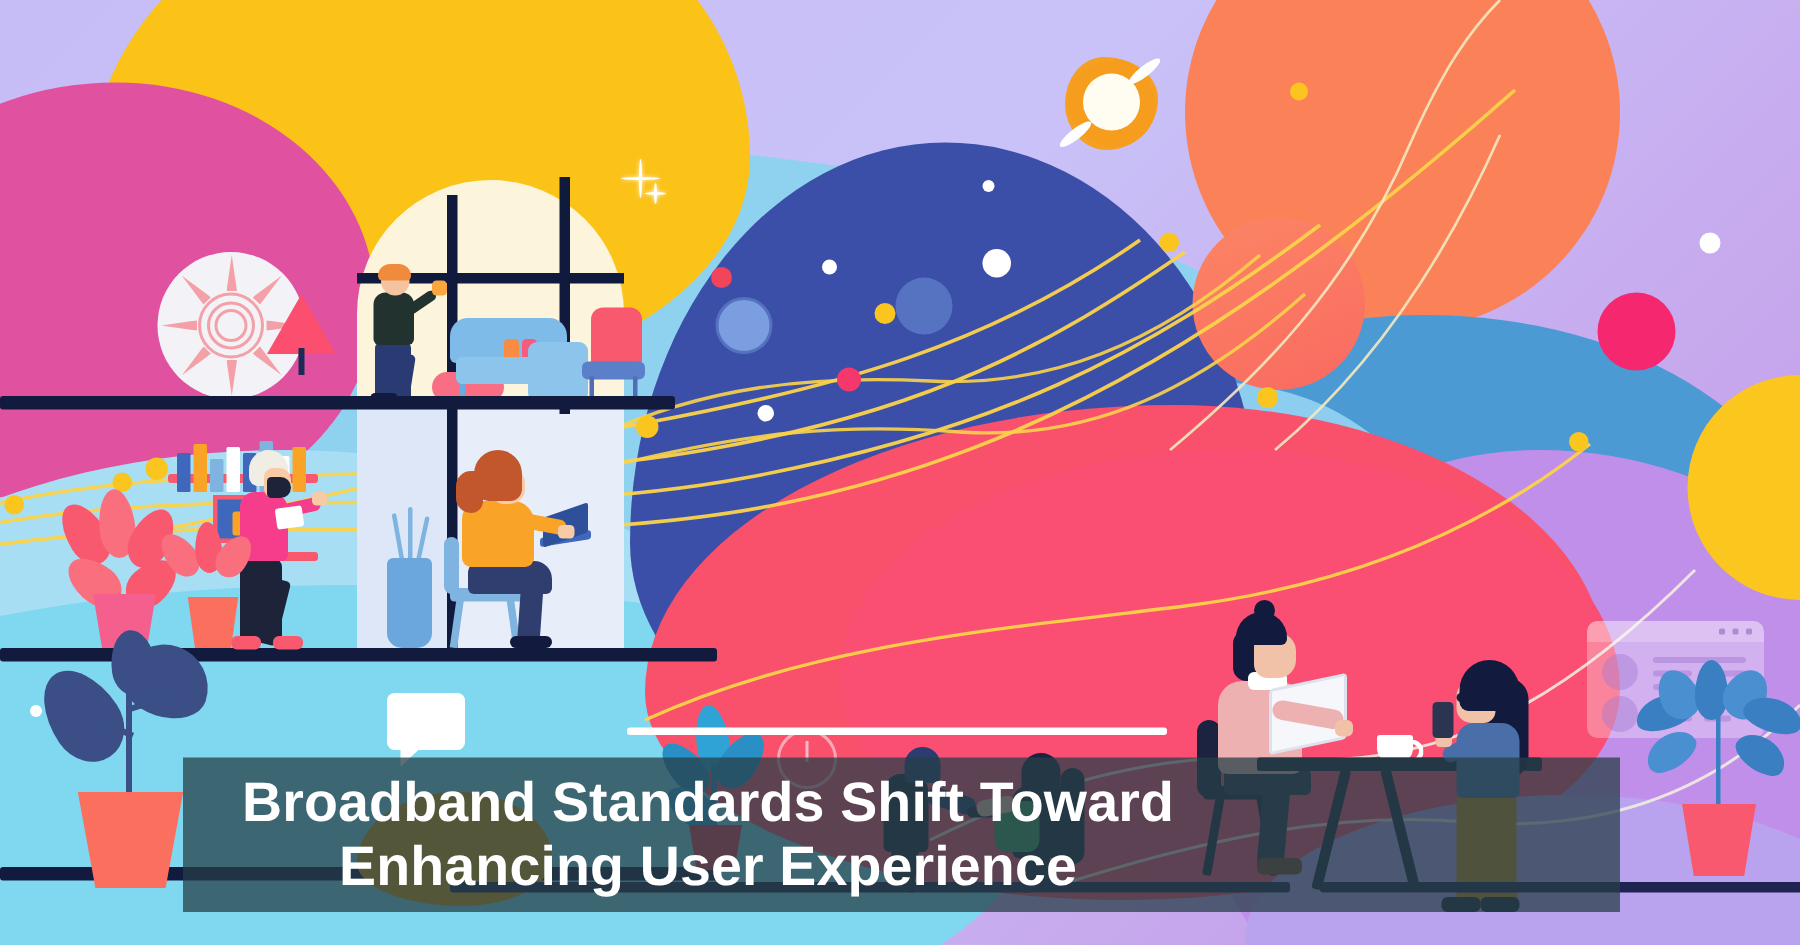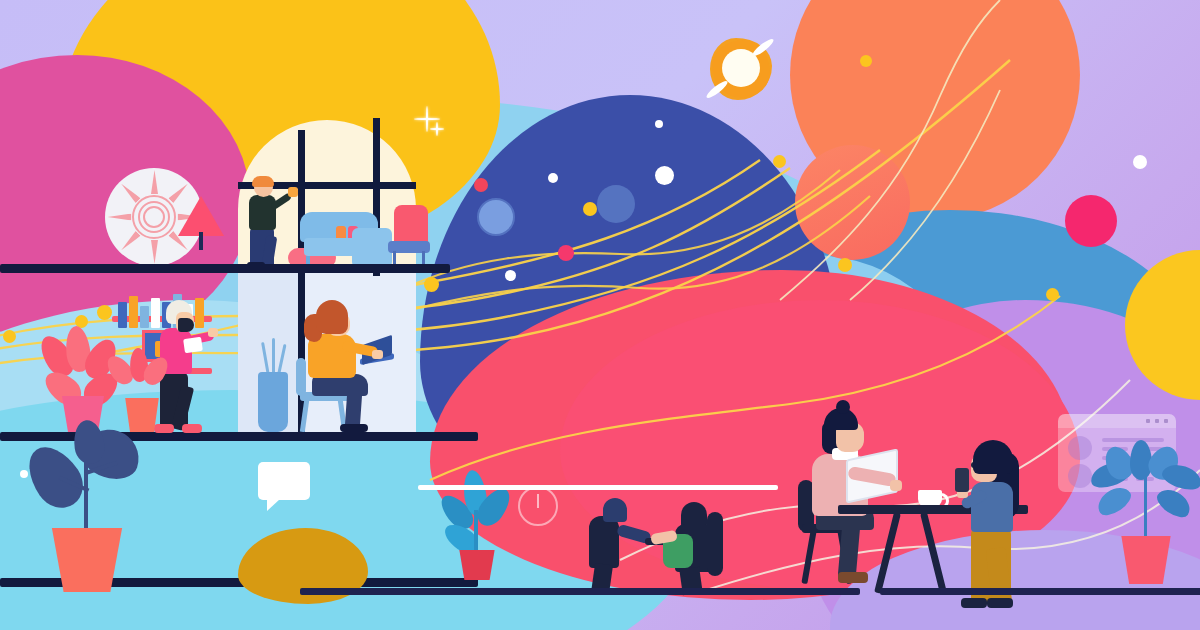--- a/index.html
+++ b/index.html
@@ -684,14 +684,17 @@
     <div class="leaf" style="left:6px;top:50px;width:36px;height:22px;background:#4a8fd0;transform:rotate(-34deg)"></div>
     <div class="leaf" style="left:66px;top:52px;width:36px;height:22px;background:#3a7fc1;transform:rotate(34deg)"></div>
     <div style="position:absolute;left:54px;top:36px;width:3px;height:62px;background:#3a7fc1"></div>
     <div class="rplant-pot"></div>
   </div>
 
   <div class="lyr shelf-c"></div>
   <div class="lyr shelf-r"></div>
 
   <div class="lyr title-rule"></div>
+  <div class="lyr title-band">
+    <div class="title-text" style="max-width: 700px;">Broadband Standards Shift Toward Enhancing User Experience</div>
+  </div>
 
 </div>
 
 </body></html>

